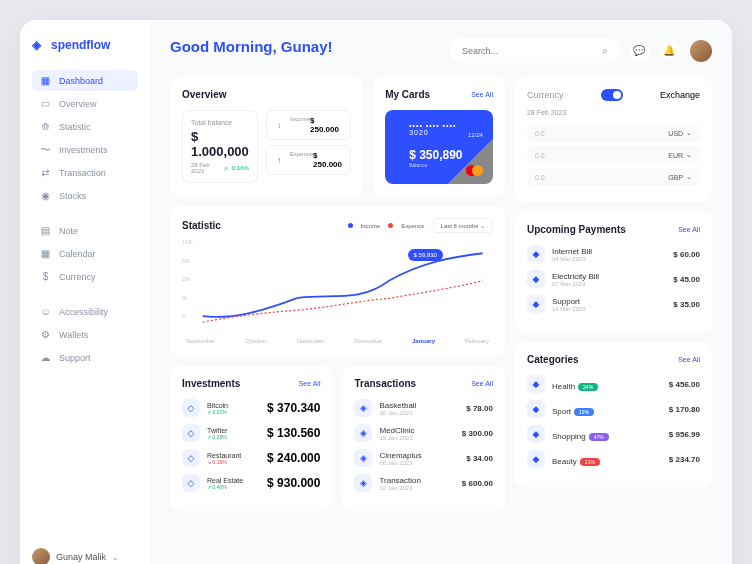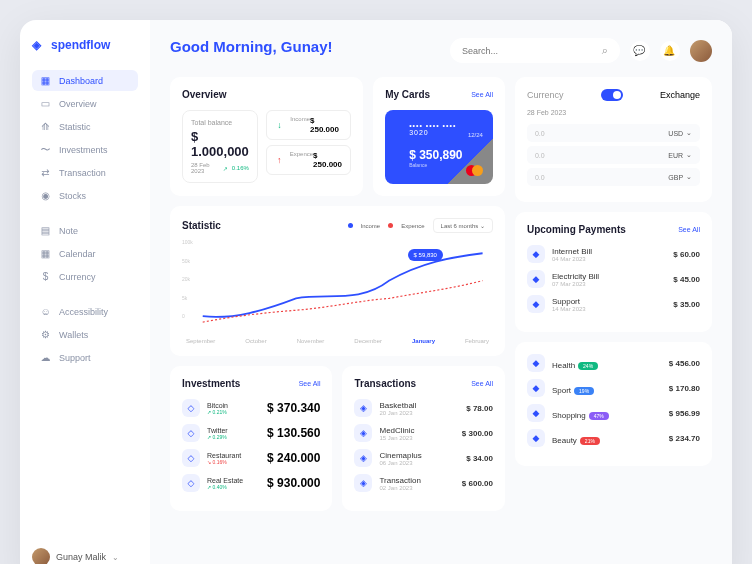--- a/index.html
+++ b/index.html
@@ -401,20 +401,24 @@
                 <div class="pay-icon">◆</div>
                 <div class="pay-info">
                   <div class="pay-name">Support</div>
                   <div class="pay-date">14 Mar 2023</div>
                 </div>
                 <div class="pay-amt">$ 35.00</div>
               </div>
             </div>
       </div>
       <div class="card">
+        <div class="card-hdr">
+              <span class="card-title">Categories</span>
+              <span class="see-all">See All</span>
+            </div>
         <div id="cat-list">
               <div class="cat-row">
                 <div class="cat-icon">◆</div>
                 <div class="pay-info"><span class="pay-name">Health</span><span class="badge green">24%</span></div>
                 <div class="pay-amt">$ 456.00</div>
               </div>
               <div class="cat-row">
                 <div class="cat-icon">◆</div>
                 <div class="pay-info"><span class="pay-name">Sport</span><span class="badge blue">19%</span></div>
                 <div class="pay-amt">$ 170.80</div>

